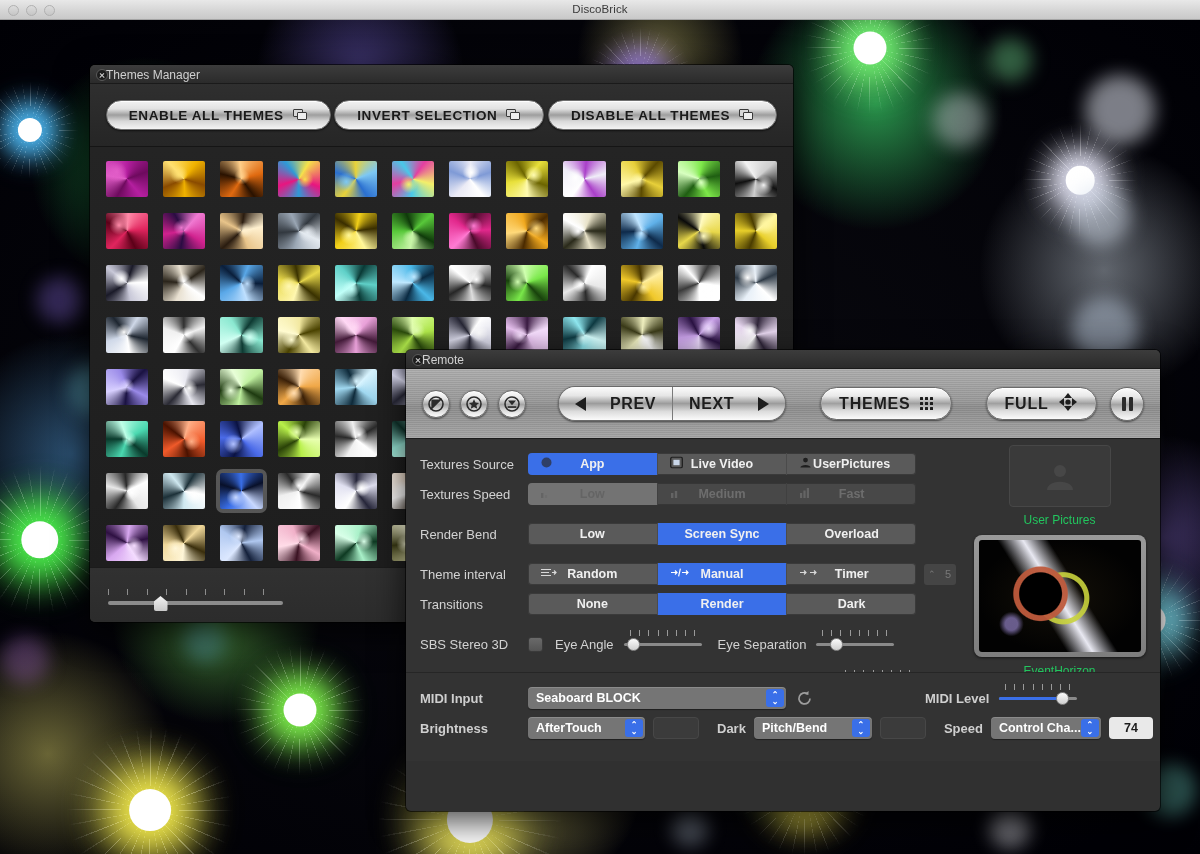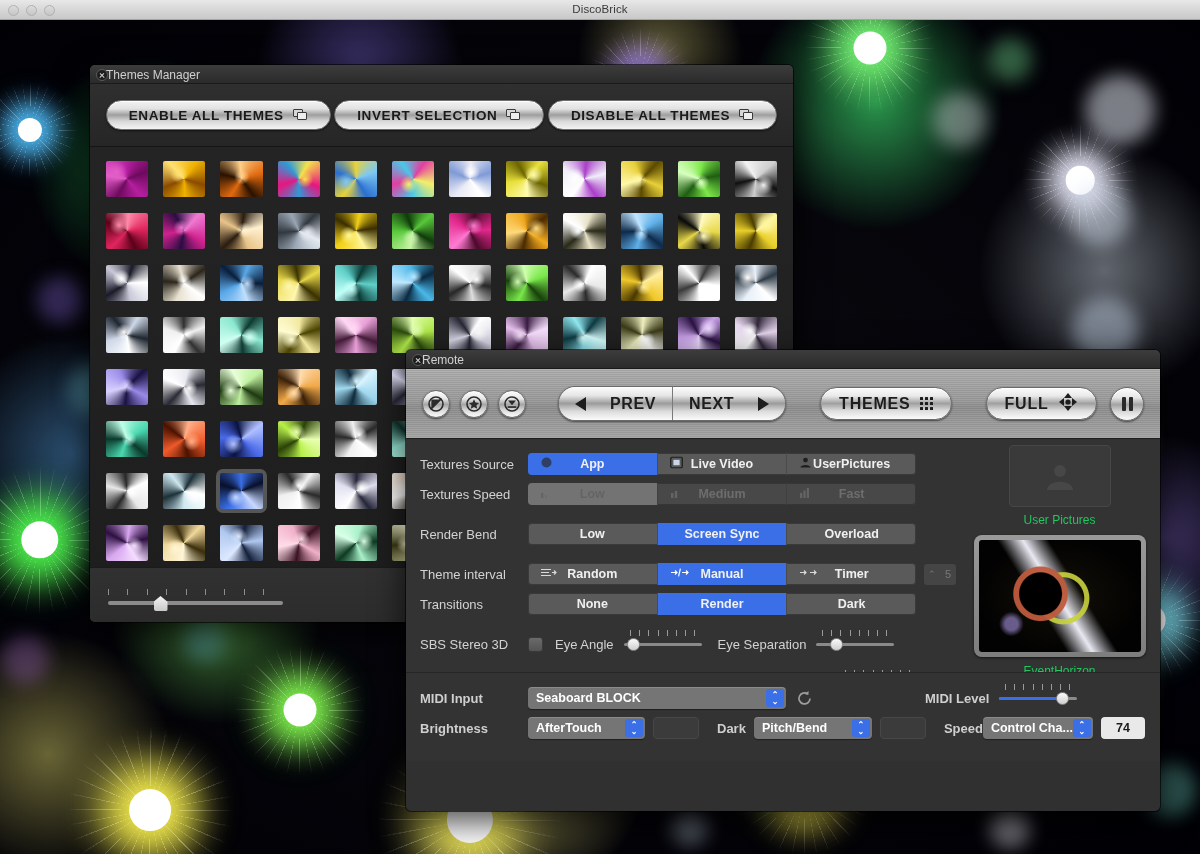--- a/index.html
+++ b/index.html
@@ -1048,21 +1048,21 @@
           <div class="sel-box" style="width:118px;margin-left:8px">
             <span>Pitch/Bend</span>
             <span class="arrows">
                 <span>⌃</span>
                 <span>⌄</span>
               </span>
           </div>
           <div class="ro-field"></div>
 
           <div class="midi-lbl" style="margin-left:18px">Speed</div>
-          <div class="sel-box" style="width:110px;margin-left:0">
+          <div class="sel-box" style="width:110px;margin-left:8px">
             <span>Control Cha...</span>
             <span class="arrows">
                 <span>⌃</span>
                 <span>⌄</span>
               </span>
           </div>
           <div class="val-field">74</div>
         </div>
       </div>
     </div>

